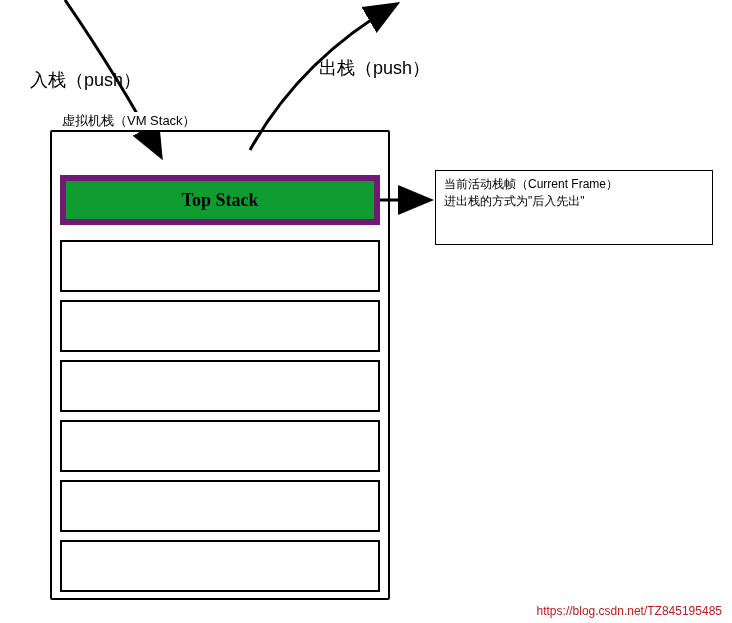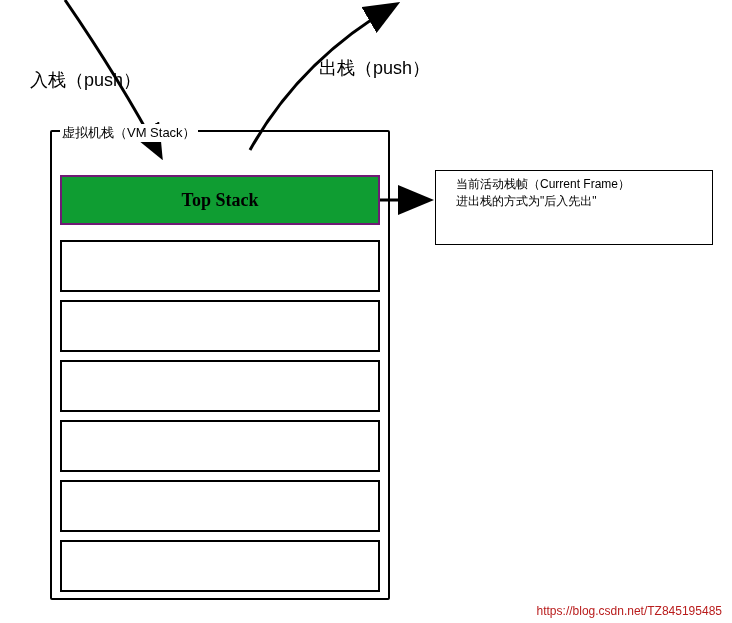--- a/index.html
+++ b/index.html
@@ -23,21 +23,21 @@
       top: 68px;
     }
     .push-out-label {
       left: 300px;
       top: 56px;
       margin-left: 19px;
     }
     .vm-stack-label {
       position: absolute;
       left: 60px;
-      top: 124px;
+      top: 112px;
       font-size: 13px;
       background: #fff;
       padding: 0 2px;
       z-index: 2;
     }
     .stack-container {
       position: absolute;
       left: 50px;
       top: 130px;
       width: 340px;
@@ -45,21 +45,21 @@
       border: 2px solid #000;
       border-radius: 2px;
     }
     .top-stack {
       position: absolute;
       left: 60px;
       top: 175px;
       width: 320px;
       height: 50px;
       background: #0f9d32;
-      border: 2px solid #701a75;
+      border: 6px solid #701a75;
       display: flex;
       align-items: center;
       justify-content: center;
       font-size: 18px;
       font-weight: bold;
       font-family: "Comic Sans MS", cursive;
     }
     .stack-frame {
       position: absolute;
       left: 60px;
@@ -74,21 +74,21 @@
     .frame-4 { top: 420px; }
     .frame-5 { top: 480px; }
     .frame-6 { top: 540px; }
     .info-box {
       position: absolute;
       left: 435px;
       top: 170px;
       width: 278px;
       height: 75px;
       border: 1.5px solid #000;
-      padding: 5px 20px;
+      padding: 5px 8px;
       font-size: 12px;
       line-height: 1.4;
     }
     .info-box div {
       white-space: nowrap;
     }
     .watermark {
       position: absolute;
       right: 10px;
       bottom: 5px;

